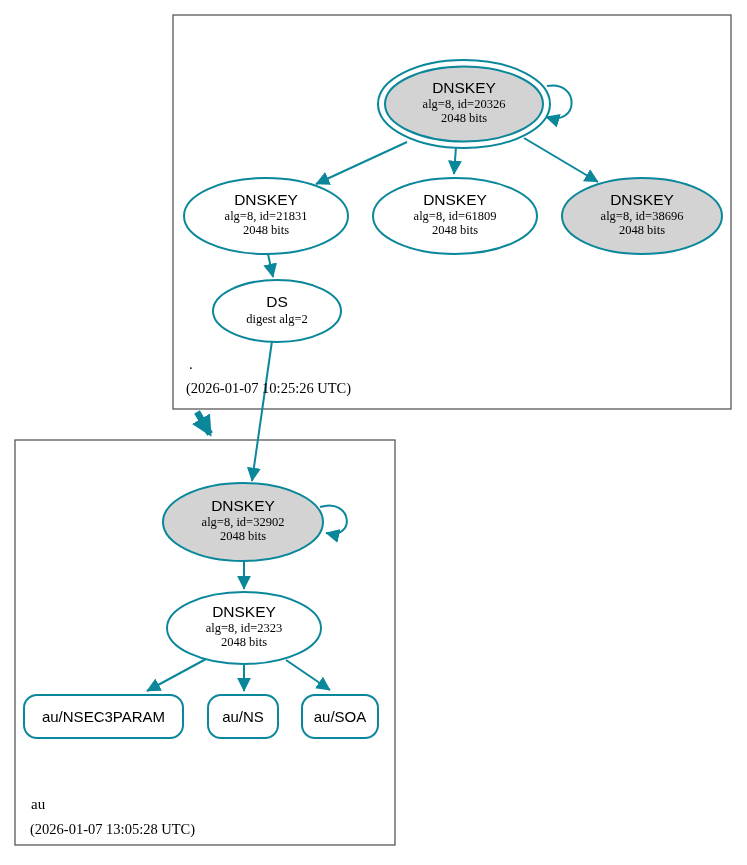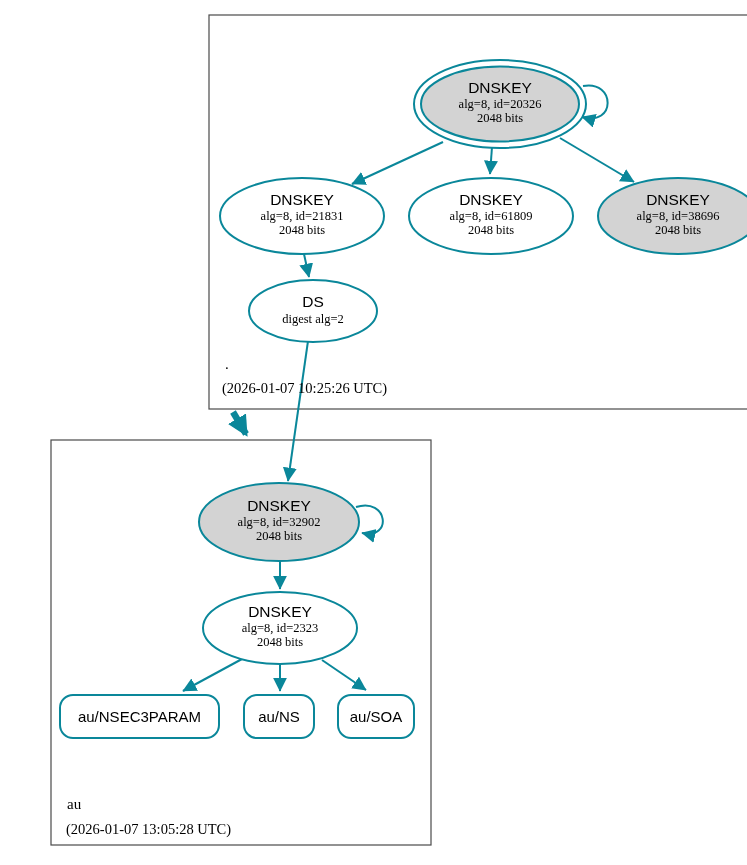--- a/index.html
+++ b/index.html
@@ -1,16 +1,16 @@
 <!DOCTYPE html>
 <html><head>
 <meta charset="utf-8">
 <style>
   html, body { margin: 0; padding: 0; background: #ffffff; }
-  .canvas { position: relative; width: 672px; height: 865px; background: #ffffff; padding-left: 36px; }
+  .canvas { position: relative; width: 672px; height: 865px; background: #ffffff; }
   svg { display: block; }
   text { fill: #000000; }
   .node-title   { font-family: "Liberation Sans", sans-serif; font-size: 15.5px; }
   .node-detail  { font-family: "Liberation Serif", serif;     font-size: 12.5px; }
   .rr-label     { font-family: "Liberation Sans", sans-serif; font-size: 15px; }
   .zone-label   { font-family: "Liberation Serif", serif;     font-size: 15px; }
   .zone-ts      { font-family: "Liberation Serif", serif;     font-size: 14.5px; }
   .edge         { stroke: #0a879a; stroke-width: 2; fill: none; }
   .edge-thick   { stroke: #0a879a; stroke-width: 6.5; fill: none; }
   .node-stroke  { stroke: #0a879a; stroke-width: 2; }

